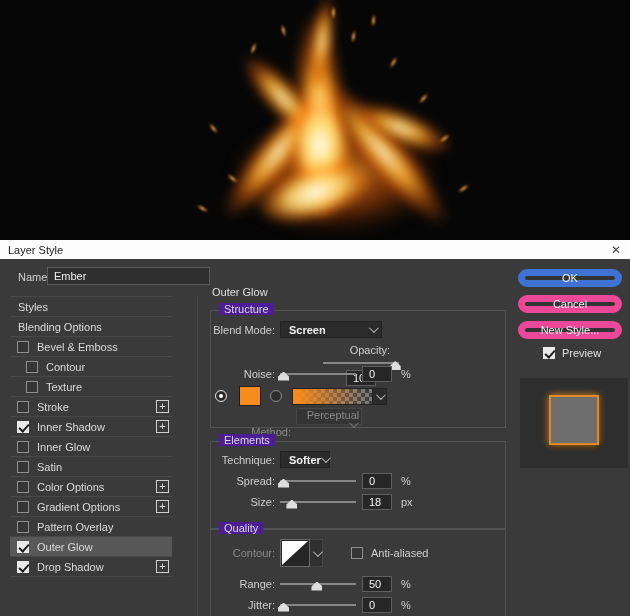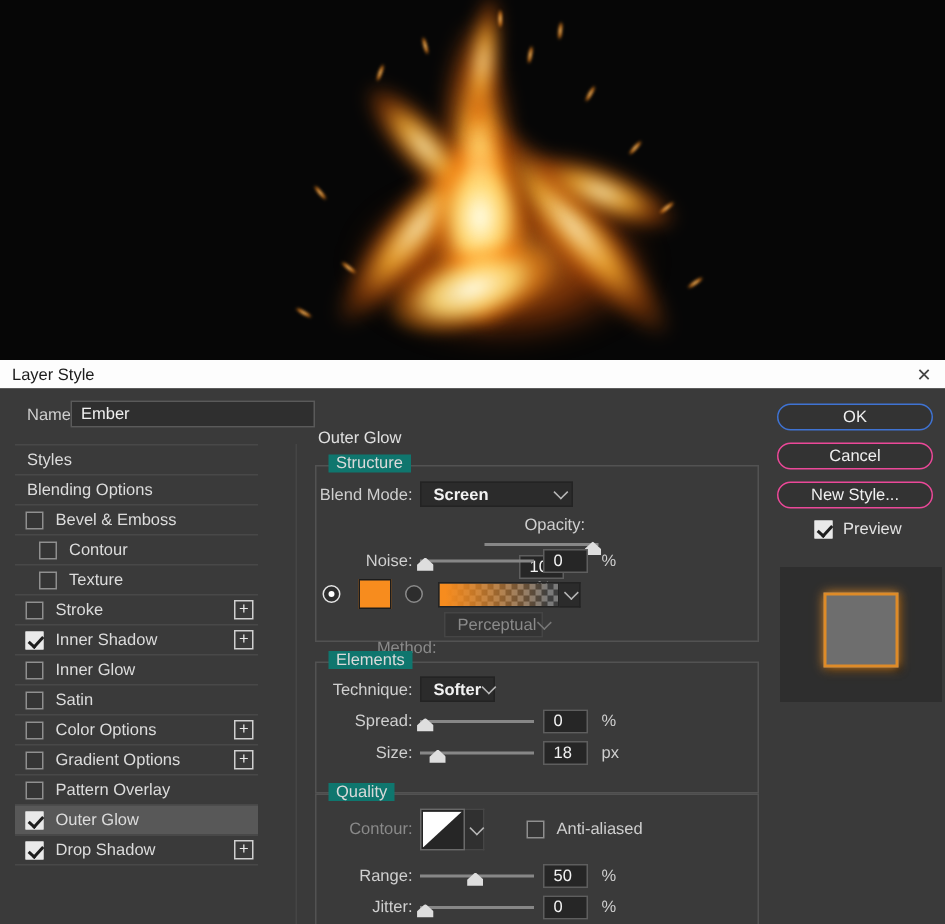--- a/index.html
+++ b/index.html
@@ -49,21 +49,21 @@
     border-right:2px solid #1d1d1d; border-bottom:2px solid #1d1d1d; transform:rotate(42deg); }
 
   
   .radio { width:12px; height:12px; border-radius:50%; border:1px solid #8a8a8a; background:#2d2d2d; position:relative; flex:none; }
   .radio.on { border-color:#e6e6e6; }
   .radio.on::after { content:""; position:absolute; left:3px; top:3px; width:4px; height:4px; border-radius:50%; background:#fff; }
 
   
   #panel-title { position:absolute; left:212px; top:27px; font-size:11px; color:#e0e0e0; }
   .groupbox { position:absolute; left:210px; width:296px; border:1px solid #525252; }
-  .legend { position:absolute; top:-8px; left:8px; background:#0f766e; padding:0 5px; font-size:11px; color:#dadada; }
+  .legend { position:absolute; top:-8px; left:8px; background:#4c1d95; padding:0 5px; font-size:11px; color:#dadada; }
   #group-structure { top:51px; height:118px; }
   #group-elements  { top:182px; height:88px; }
   #group-quality   { top:270px; height:100px; }
 
   .row { position:absolute; left:0; width:100%; height:17px; display:flex; align-items:center; }
   .row .lbl { width:64px; text-align:right; white-space:nowrap; flex:none; }
 
   .dropdown { height:17px; background:#2b2b2b; border:1px solid #232323; display:flex; align-items:center;
     color:#f2f2f2; font-size:11px; font-weight:bold; padding-left:8px; position:relative; }
   .dropdown .chev { margin-left:auto; margin-right:5px; }
@@ -96,21 +96,21 @@
   #contour-thumb { width:30px; height:28px; background:#262626; border:1px solid #6a6a6a; position:relative; }
   #contour-thumb::after { content:""; position:absolute; inset:1px; background:#fff;
     clip-path:polygon(0 0, 100% 0, 0 100%); }
   #contour-chevron { width:13px; height:28px; display:flex; align-items:center; justify-content:center;
     background:#303030; border:1px solid #464646; border-left:none; }
   #antialiased-wrap { display:flex; align-items:center; margin-left:28px; }
   #antialiased-wrap .lbl { width:auto; margin-left:8px; text-align:left; }
 
   
   .btn { position:absolute; left:518px; width:104px; height:18px; border-radius:9px; background:#333333;
-    color:#f0f0f0; font-size:11px; display:flex; align-items:center; justify-content:center; border:1px solid #ec4899; }
+    color:#f0f0f0; font-size:11px; display:flex; align-items:center; justify-content:center; border:7px solid #ec4899; }
   #ok-button { top:10px; border-color:#3f73d3; }
   #cancel-button { top:36px; }
   #newstyle-button { top:62px; }
   #preview-wrap { position:absolute; left:543px; top:88px; display:flex; align-items:center; }
   #preview-wrap .lbl { margin-left:7px; color:#e2e2e2; }
   #preview-panel { position:absolute; left:520px; top:119px; width:108px; height:90px; background:#2e2e2e; }
   #preview-square { position:absolute; left:29px; top:17px; width:50px; height:50px; background:#6e6e6e;
     border:2px solid #de8b28; box-shadow:0 0 7px rgba(235,145,40,.95), 2px 3px 4px rgba(0,0,0,.55); }
 </style>
 </head>
@@ -252,21 +252,21 @@
       <div id="color-swatch"></div>
       <span class="radio"></span>
       <div id="gradient-bar"></div>
       <div id="gradient-chevron">
         <span class="chev"></span>
       </div>
     </div>
 
     <div class="row" style="top:97px;">
       <span class="lbl dim" style="width:80px;margin-top:31px;">Method:</span>
-      <div class="dropdown disabled" style="width:66px; margin-left:5px;">
+      <div class="dropdown disabled" style="width:66px; margin-left:5px;flex-direction:column;">
         <span>Perceptual</span>
         <span class="chev"></span>
       </div>
     </div>
   </div>
 
   <div class="groupbox" id="group-elements">
     <span class="legend">Elements</span>
 
     <div class="row" style="top:9px;">

